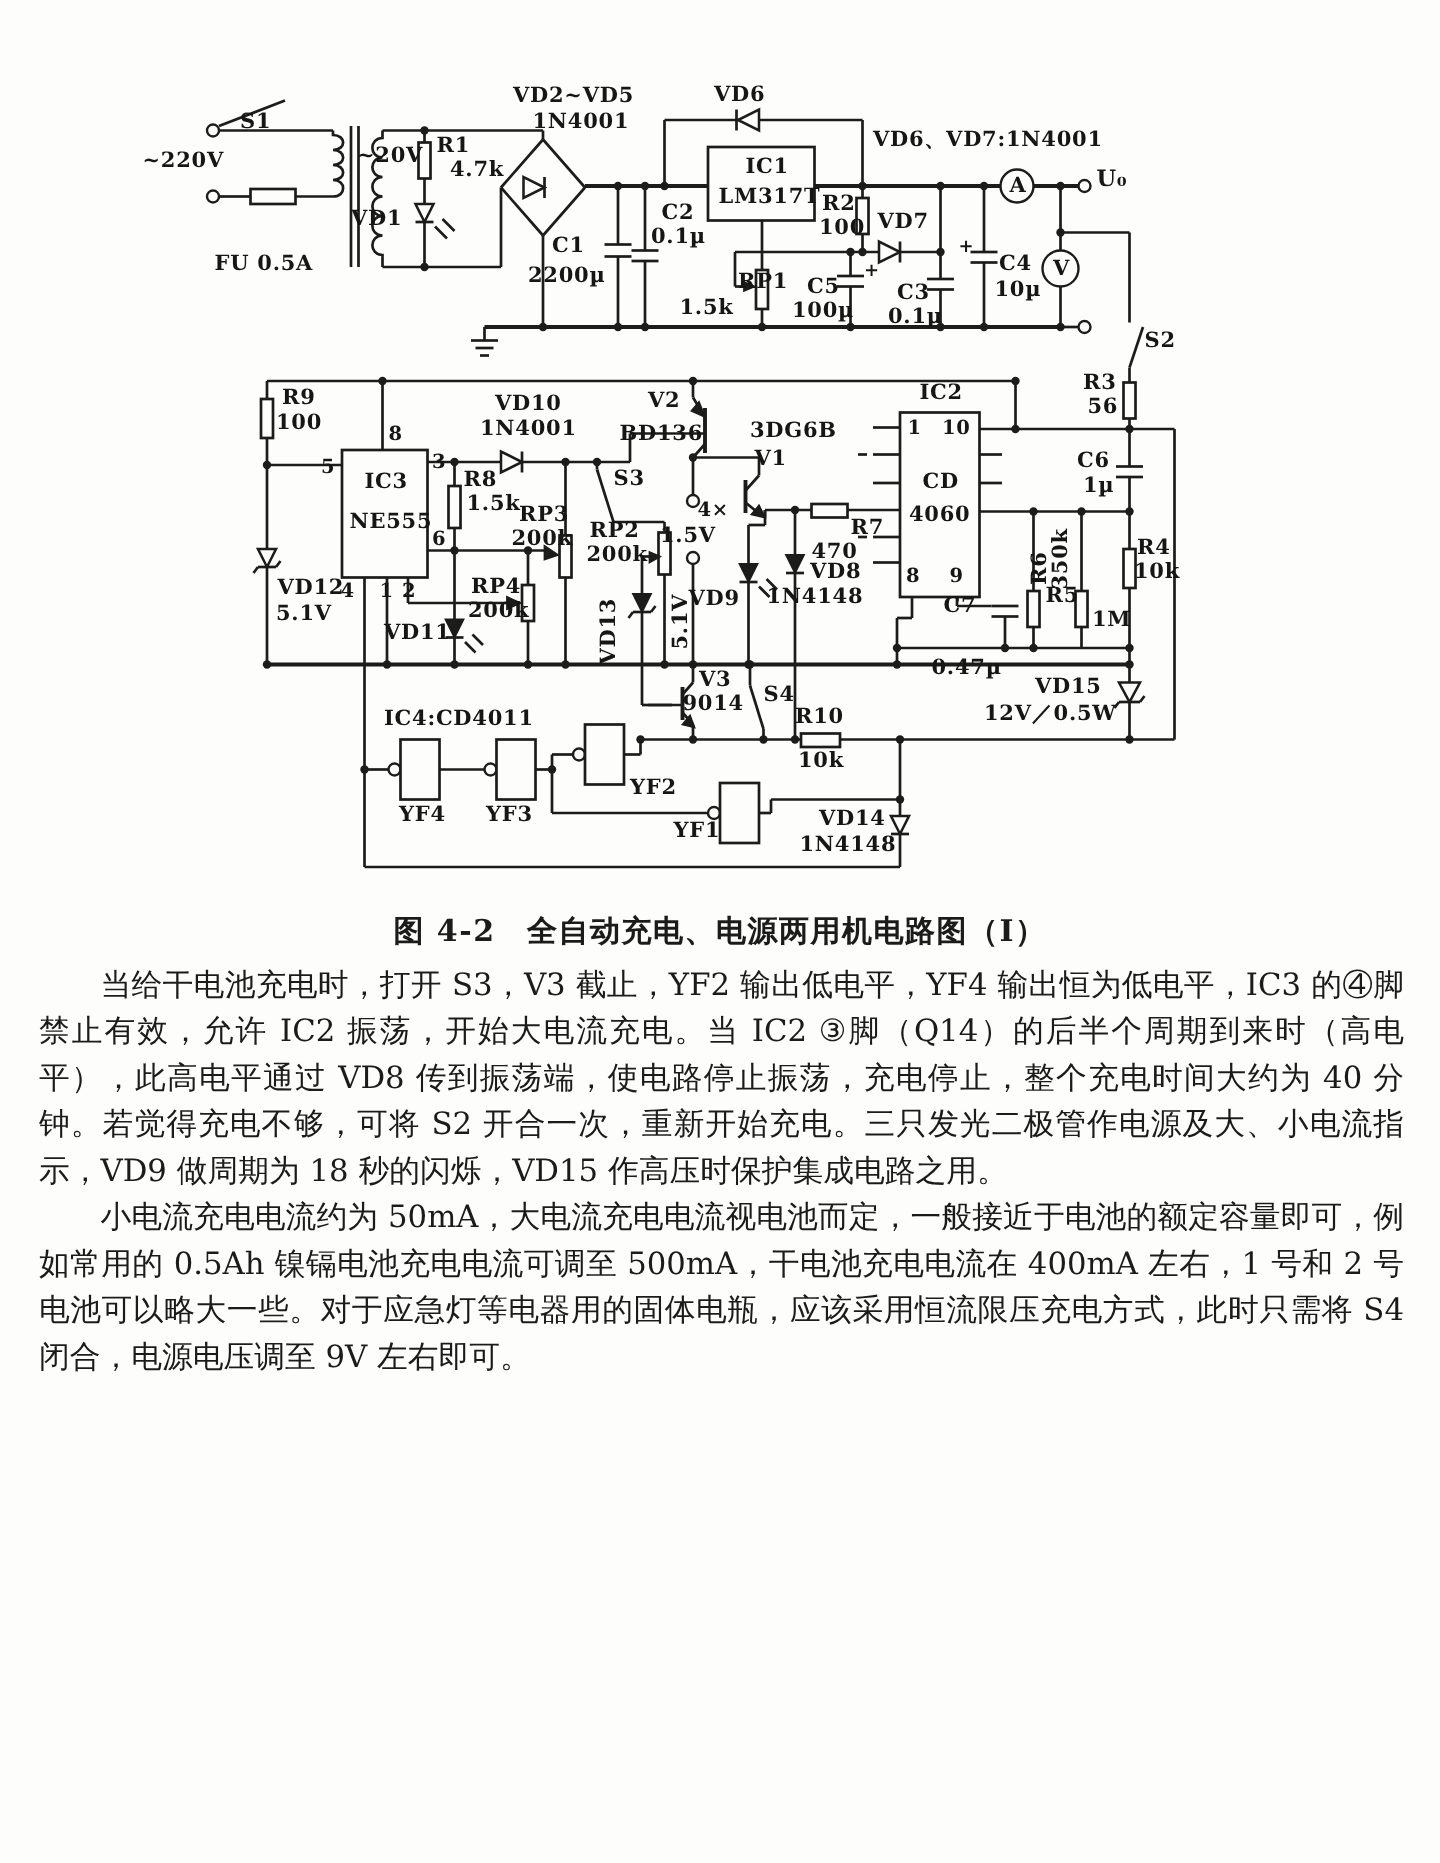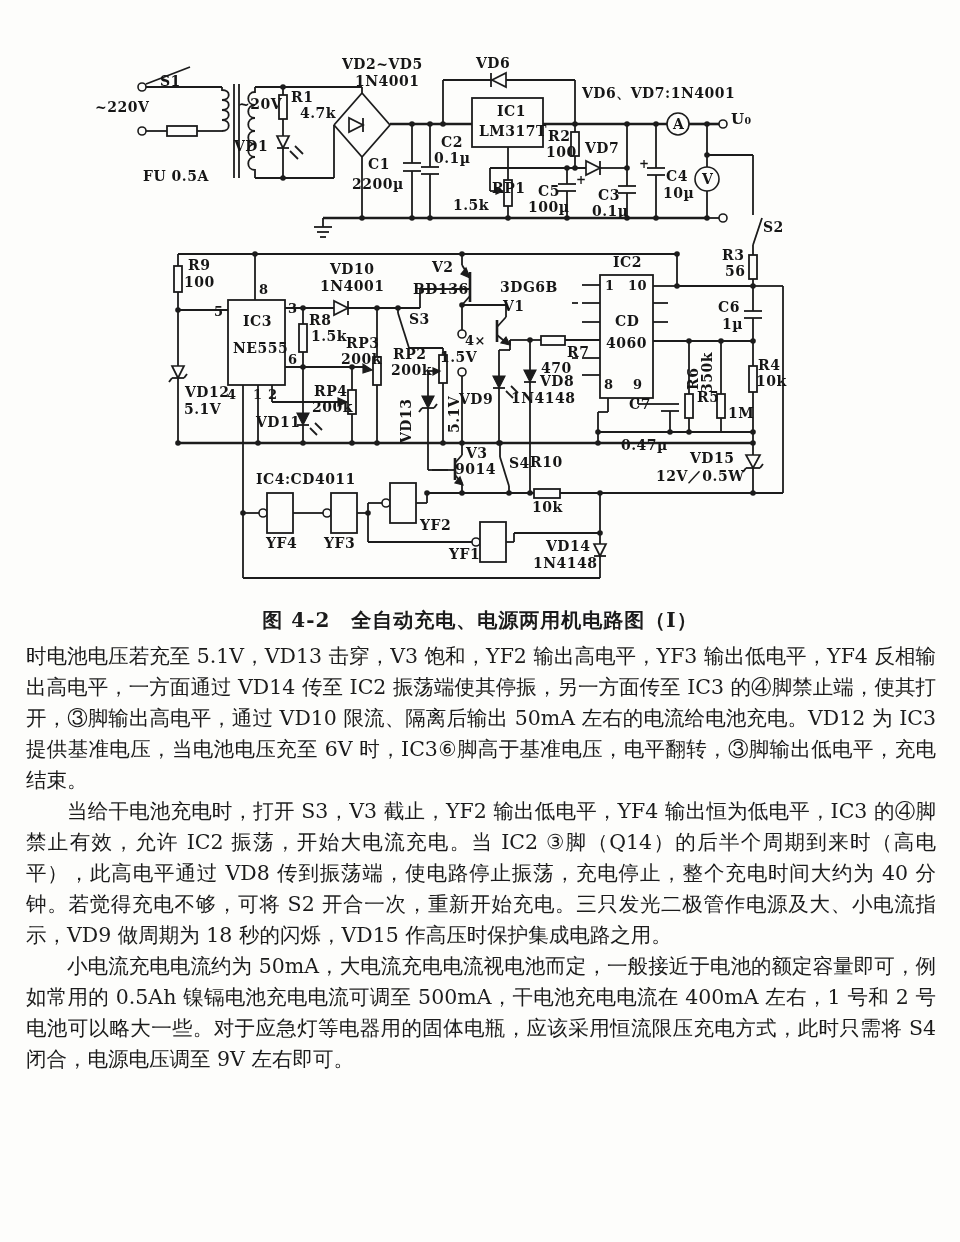--- a/index.html
+++ b/index.html
@@ -496,27 +496,26 @@
     <span class="clabel" style="left: 629px; top: 397px;">C7</span>
     <span class="clabel" style="left: 621px; top: 413px; margin-top: 25px;">0.47µ</span>
     <span class="clabel" style="left: 256px; top: 472px;">IC4:CD4011</span>
     <span class="clabel" style="left: 266px; top: 536px;">YF4</span>
     <span class="clabel" style="left: 324px; top: 536px;">YF3</span>
     <span class="clabel" style="left: 420px; top: 518px;">YF2</span>
     <span class="clabel" style="left: 449px; top: 547px;">YF1</span>
     <span class="clabel" style="left: 466px; top: 446px;">V3</span>
     <span class="clabel" style="left: 455px; top: 462px;">9014</span>
     <span class="clabel" style="left: 509px; top: 456px;">S4</span>
-    <span class="clabel" style="left: 530px; top: 455px;">R10</span>
+    <span class="clabel" style="left: 530px; top: 471px;">R10</span>
     <span class="clabel" style="left: 532px; top: 500px;">10k</span>
     <span class="clabel" style="left: 546px; top: 539px;">VD14</span>
     <span class="clabel" style="left: 533px; top: 556px;">1N4148</span>
     <span class="clabel" style="left: 690px; top: 451px;">VD15</span>
     <span class="clabel" style="left: 656px; top: 469px;">12V／0.5W</span>
   </div>
 
 <p id="caption">图 4-2　全自动充电、电源两用机电路图（Ⅰ）</p>
 
 <div id="bodytext">
-  <p>时电池电压若充至 5.1V，VD13 击穿，V3 饱和，YF2 输出高电平，YF3 输出低电平，YF4 反相输出高电平，一方面通过 VD14 传至 IC2 振荡端使其停振，另一方面传至 IC3 的④脚禁止端，使其打开，③脚输出高电平，通过 VD10 限流、隔离后输出 50mA 左右的电流给电池充电。VD12 为 IC3 提供基准电压，当电池电压充至 6V 时，IC3⑥脚高于基准电压，电平翻转，③脚输出低电平，充电结束。</p>
   <p class="ind">当给干电池充电时，打开 S3，V3 截止，YF2 输出低电平，YF4 输出恒为低电平，IC3 的④脚禁止有效，允许 IC2 振荡，开始大电流充电。当 IC2 ③脚（Q14）的后半个周期到来时（高电平），此高电平通过 VD8 传到振荡端，使电路停止振荡，充电停止，整个充电时间大约为 40 分钟。若觉得充电不够，可将 S2 开合一次，重新开始充电。三只发光二极管作电源及大、小电流指示，VD9 做周期为 18 秒的闪烁，VD15 作高压时保护集成电路之用。</p>
   <p class="ind">小电流充电电流约为 50mA，大电流充电电流视电池而定，一般接近于电池的额定容量即可，例如常用的 0.5Ah 镍镉电池充电电流可调至 500mA，干电池充电电流在 400mA 左右，1 号和 2 号电池可以略大一些。对于应急灯等电器用的固体电瓶，应该采用恒流限压充电方式，此时只需将 S4 闭合，电源电压调至 9V 左右即可。</p>
 </div>
 
 </body></html>

